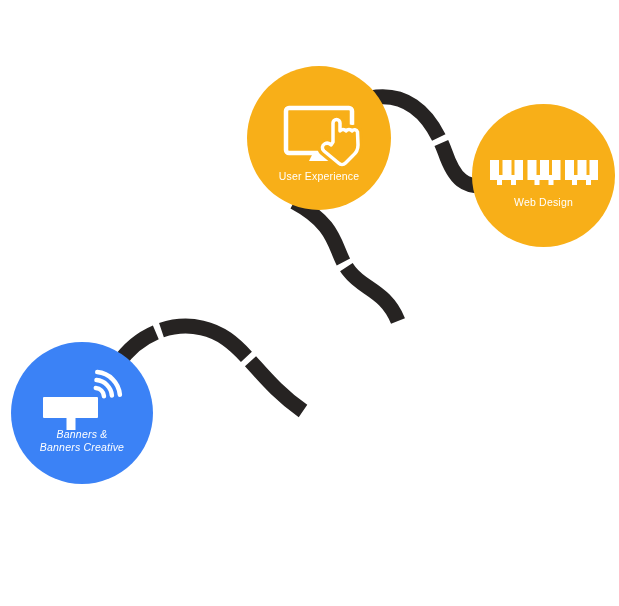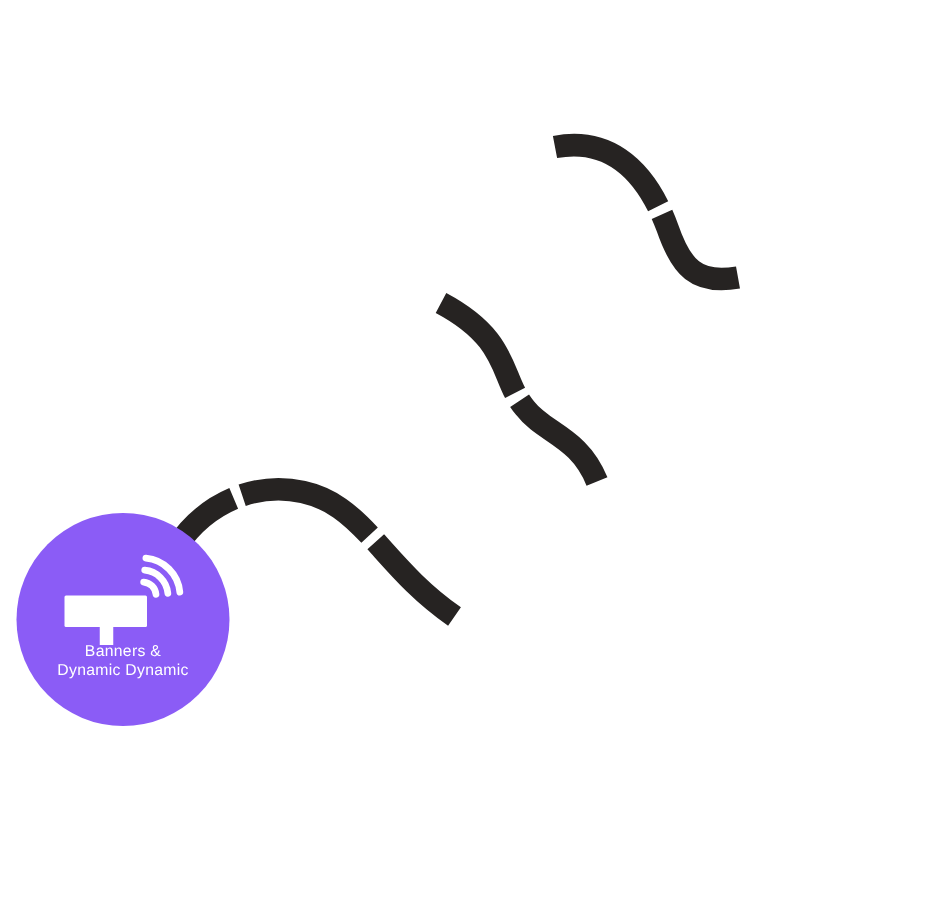--- a/index.html
+++ b/index.html
@@ -32,32 +32,63 @@
 <body>
 
 <div id="stage" style="background: rgb(255, 255, 255);">
 
   <svg id="links" width="619" height="606" viewBox="0 0 619 606">
     <path class="link" d="M 370,98 C 412,90 434,122 445,152 C 454,178 464,190 492,185" stroke-dasharray="86 6 400" stroke="#262322"></path>
     <path class="link" d="M 294,202 C 341,227 333,252 350,272 C 363,289 386,291 398,321" stroke-dasharray="80 6 400" stroke="#262322"></path>
     <path class="link" d="M 118,364 C 138,334 172,321 202,328 C 243,337 254,377 303,411" stroke-dasharray="50 6 95 6 400" stroke="#262322"></path>
   </svg>
 
+  <div class="node" id="node-ux" style="background: rgb(248, 175, 24);">
+    <svg class="icon" width="144" height="144" viewBox="0 0 144 144">
+      <rect x="39" y="42" width="66" height="45" rx="3" fill="none" stroke="#FFFFFF" stroke-width="4.5"></rect>
+      <path d="M66 87 L80 87 L84 95 L62 95 Z" fill="#FFFFFF"></path>
+      <g>
+        <path d="M 86,76 L 86,57 A 3.5,3.5 0 0 1 93,57 L 93,65
+                 c 1.5,-2 4.5,-2 6,0 c 1.5,-2 4.5,-2 6,0 c 1.5,-2 4.5,-1.5 5.5,1
+                 l 0.5,13 c 0,5 -2,8 -5,10.5 l -7.5,7.5 c -2,2 -5,2 -7,0
+                 l -14.5,-12 c -2.5,-2.2 -2,-5.8 0.8,-7.2 c 2.2,-1.1 4.7,-0.6 6.2,1.2 Z" fill="#F8AF18" stroke="#F8AF18" stroke-width="10" stroke-linejoin="round" class="hand-halo"></path>
+        <path d="M 86,76 L 86,57 A 3.5,3.5 0 0 1 93,57 L 93,65
+                 c 1.5,-2 4.5,-2 6,0 c 1.5,-2 4.5,-2 6,0 c 1.5,-2 4.5,-1.5 5.5,1
+                 l 0.5,13 c 0,5 -2,8 -5,10.5 l -7.5,7.5 c -2,2 -5,2 -7,0
+                 l -14.5,-12 c -2.5,-2.2 -2,-5.8 0.8,-7.2 c 2.2,-1.1 4.7,-0.6 6.2,1.2 Z" fill="#F8AF18" stroke="#FFFFFF" stroke-width="3.5" stroke-linejoin="round" stroke-linecap="round"></path>
+      </g>
+    </svg>
+    <div class="node-label" style="color: rgb(255, 255, 255);">
+      <span>User Experience</span>
+    </div>
+  </div>
+
+  <div class="node" id="node-wd" style="background: rgb(248, 175, 24);">
+    <svg class="icon" width="143" height="143" viewBox="0 0 143 143">
+      <g fill="#FFFFFF">
+        <path transform="translate(18,56)" d="M0 0 H9 V15 H12.5 V0 H21.5 V15 H24.5 V0 H33 V20 H26 V25 H21 V20 H12 V25 H7 V20 H0 Z"></path>
+        <path transform="translate(55.5,56)" d="M0 0 H9 V15 H12.5 V0 H21.5 V15 H24.5 V0 H33 V20 H26 V25 H21 V20 H12 V25 H7 V20 H0 Z"></path>
+        <path transform="translate(93,56)" d="M0 0 H9 V15 H12.5 V0 H21.5 V15 H24.5 V0 H33 V20 H26 V25 H21 V20 H12 V25 H7 V20 H0 Z"></path>
+      </g>
+    </svg>
+    <div class="node-label" style="color: rgb(255, 255, 255);">
+      <span>Web Design</span>
+    </div>
+  </div>
 
 
-
-  <div class="node" id="node-ban" style="background: #8b5cf6;">
+  <div class="node" id="node-ban" style="background: #3b82f6; font-style: italic;">
     <svg class="icon" width="142" height="142" viewBox="0 0 142 142">
       <rect x="32" y="55" width="55" height="21" rx="1" fill="#FFFFFF"></rect>
       <rect x="55.5" y="76" width="9" height="12" fill="#FFFFFF"></rect>
       <g transform="rotate(45 84 55)" stroke="#FFFFFF" stroke-width="4.5" fill="none" stroke-linecap="round">
         <path d="M 78.2,48.1 A 9,9 0 0 1 89.8,48.1"></path>
         <path d="M 73.1,42 A 17,17 0 0 1 94.9,42"></path>
         <path d="M 68,35.8 A 25,25 0 0 1 100,35.8"></path>
       </g>
     </svg>
     <div class="node-label" style="color: rgb(255, 255, 255);">
       <span style="display:block">Banners &amp;</span>
-      <span style="display:block">Dynamic Dynamic</span>
+      <span style="display:block">Banners Creative</span>
     </div>
   </div>
 
 </div>
 
 </body></html>

